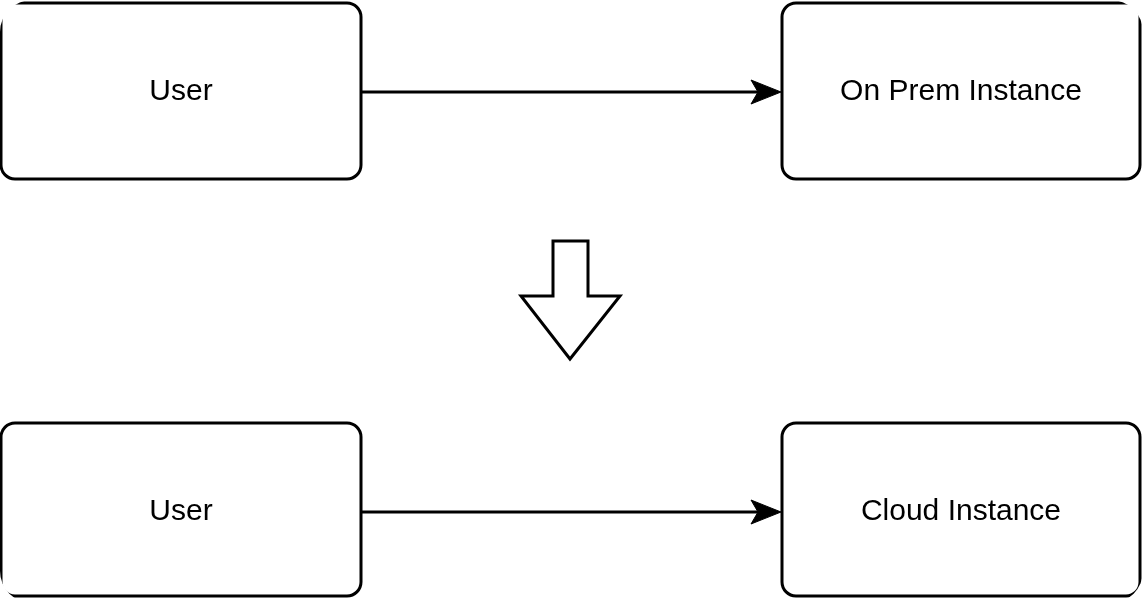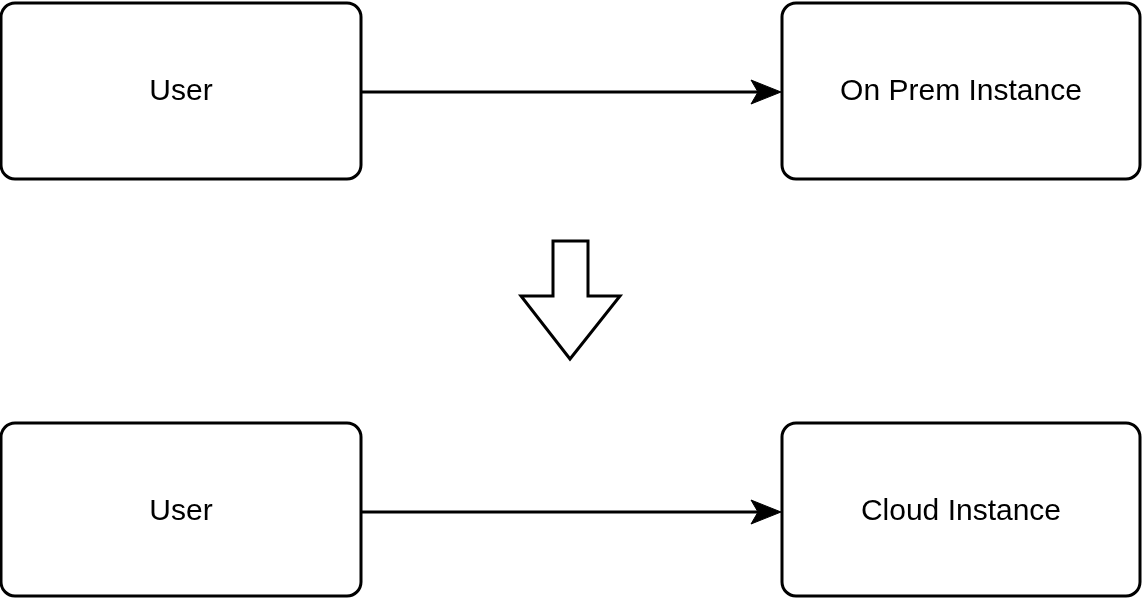--- a/index.html
+++ b/index.html
@@ -10,20 +10,21 @@
   }
   body {
     font-family: "Liberation Sans", sans-serif;
   }
   #canvas {
     position: relative;
     width: 1143px;
     height: 603px;
     background: #ffffff;
     overflow: hidden;
+    border-radius: 32px;
   }
   #diagram-svg {
     position: absolute;
     left: 0;
     top: 0;
     width: 1143px;
     height: 603px;
     display: block;
   }
   .node-box {

